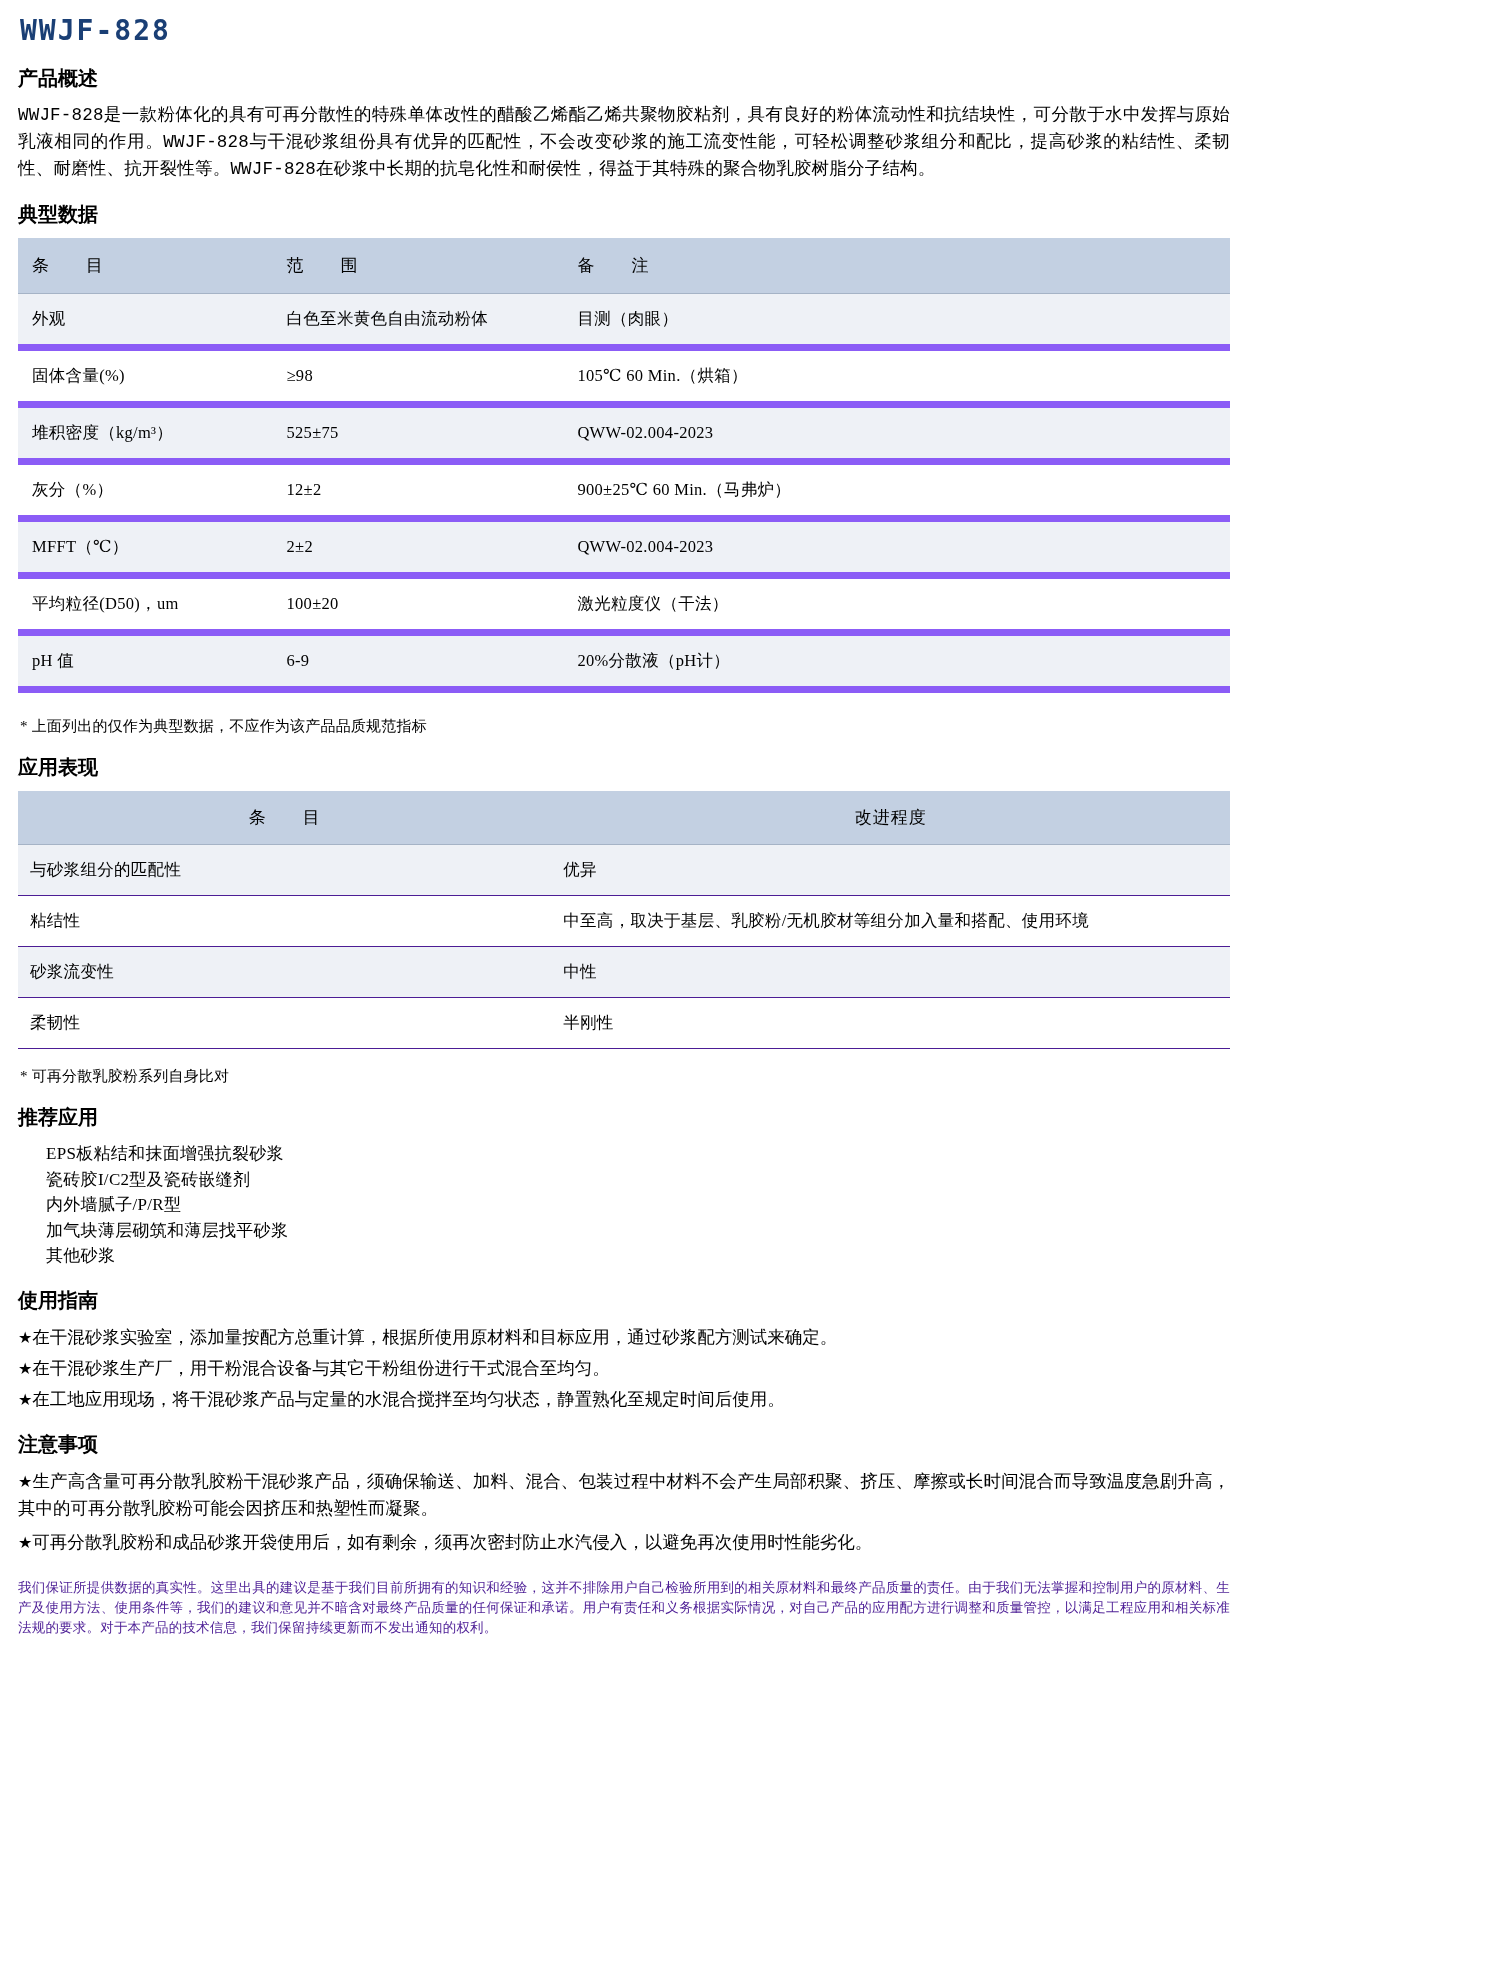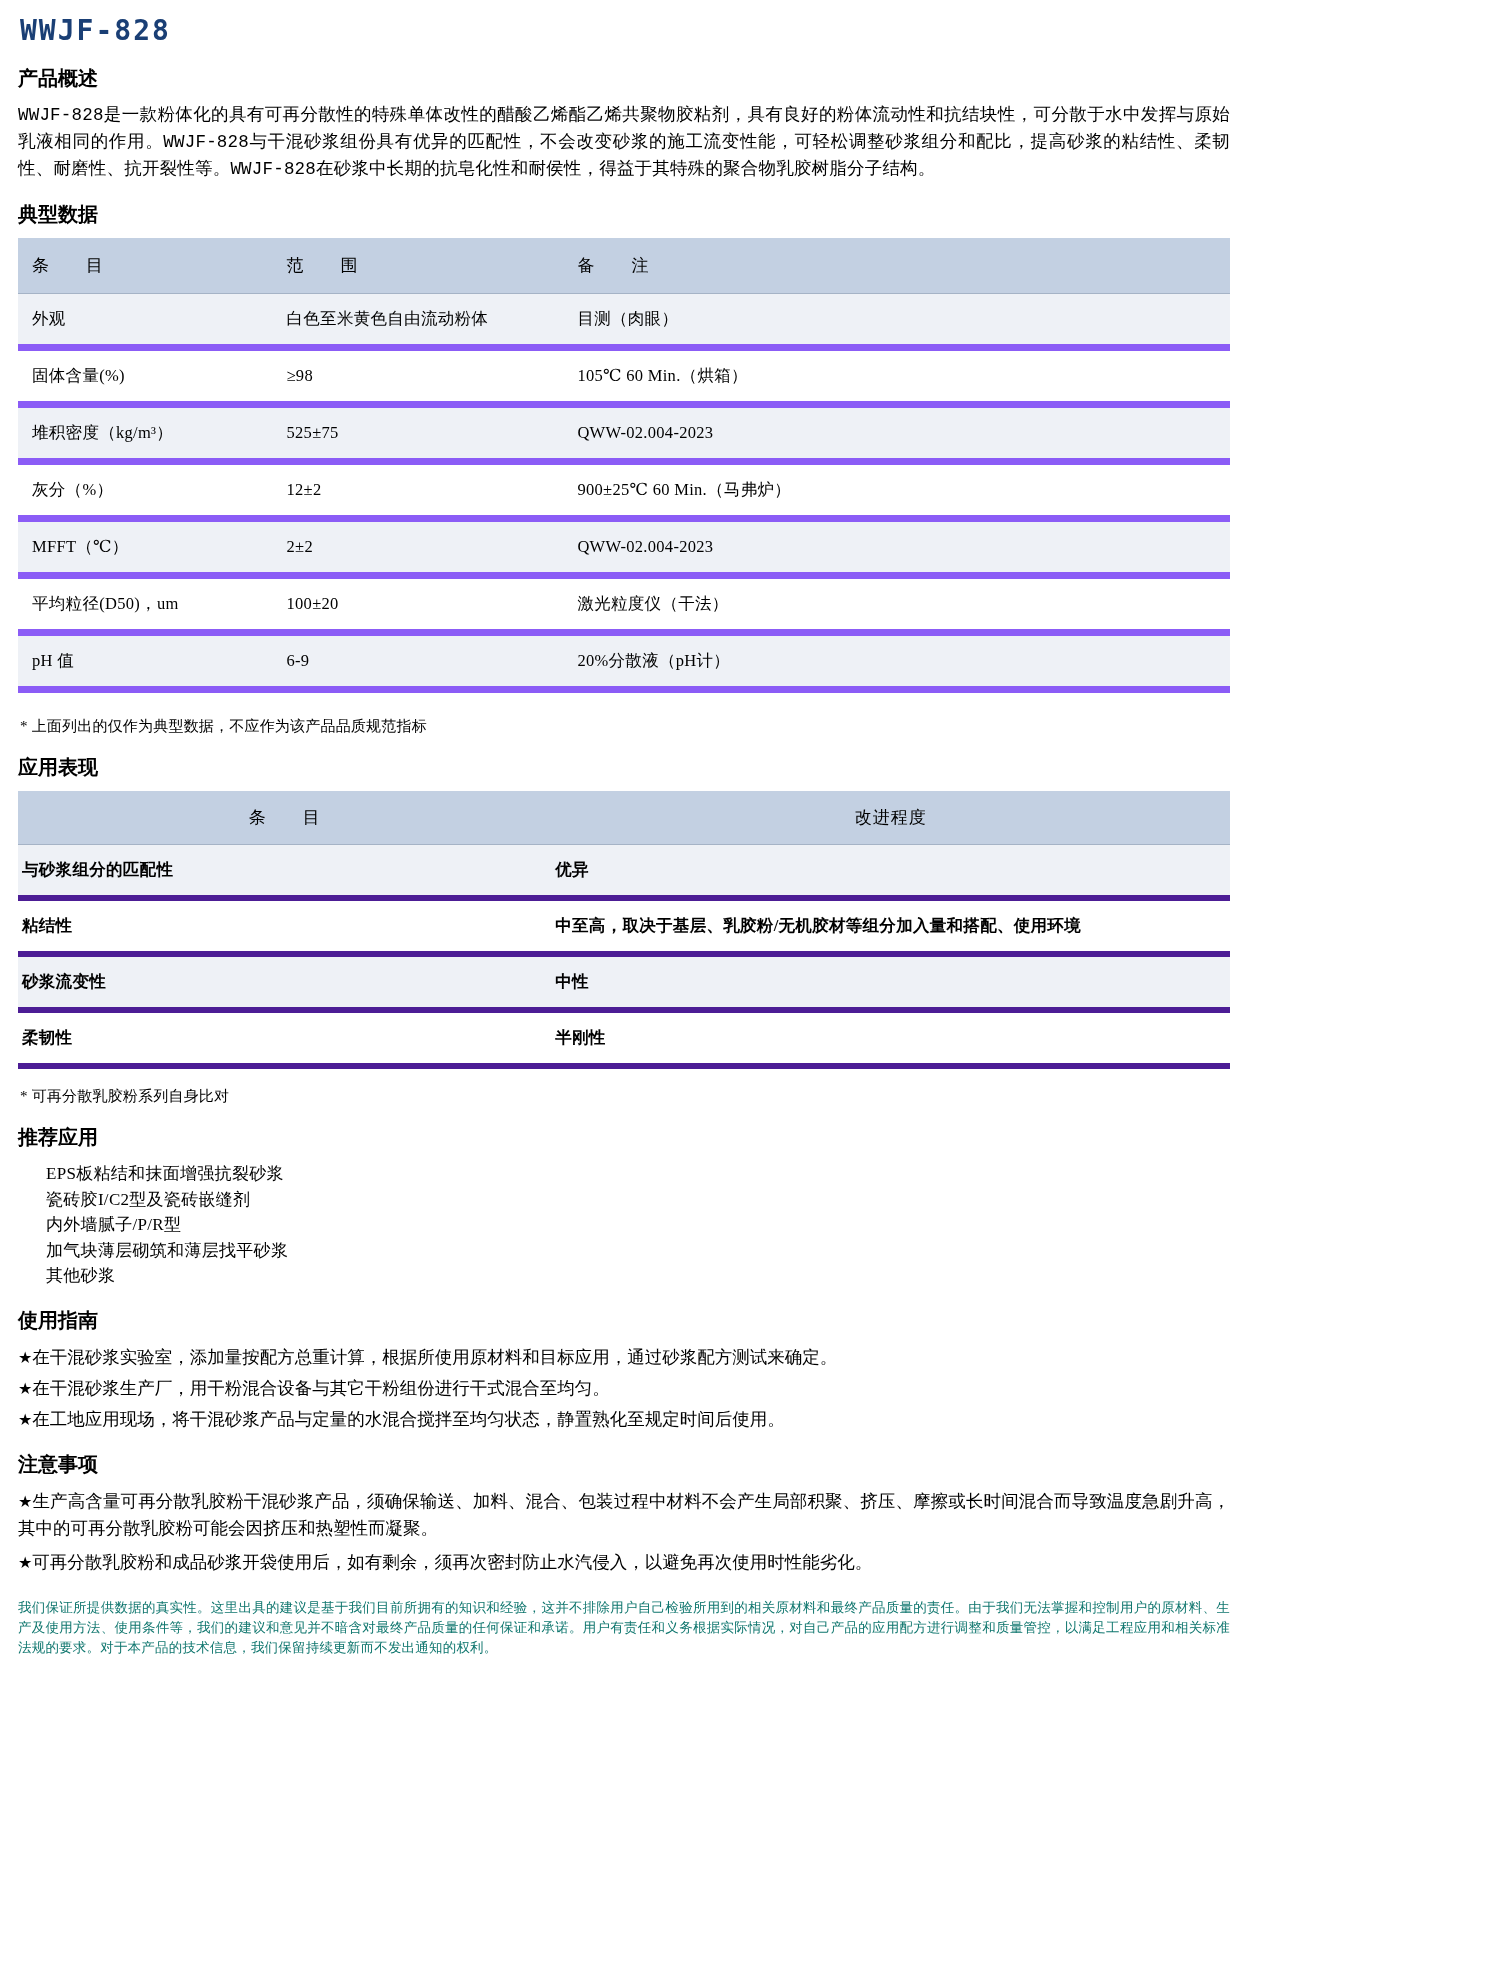--- a/index.html
+++ b/index.html
@@ -76,24 +76,23 @@
     background: #c3d0e2;
     font-weight: normal;
     padding: 15px 14px;
     font-size: 17px;
     letter-spacing: 1px;
     border-bottom: 1px solid #a5b3c6;
   }
   table.app thead th.c-left { text-align: center; }
   table.app thead th.c-right { text-align: center; }
   table.app tbody td {
-    padding: 14px 4px;
-    border-bottom: 6px solid #4c1d95;
+    padding: 14px 12px;
+    border-bottom: 1px solid #4c1d95;
     letter-spacing: 0.3px;
-    font-weight: bold;
   }
   table.app tbody tr:nth-child(odd) { background: #eef1f6; }
   table.app tbody tr:nth-child(even) { background: #ffffff; }
   table.app col.a1 { width: 44%; }
   table.app col.a2 { width: 56%; }
 
   .footnote {
     font-size: 15px;
     margin: 24px 0 0 2px;
     letter-spacing: 0.2px;
@@ -118,21 +117,21 @@
     margin: 4px 0;
     text-align: justify;
   }
   .notice-line { margin: 6px 0; }
   .star { font-size: 16px; }
 
   .disclaimer {
     margin-top: 22px;
     font-size: 13.5px;
     line-height: 1.5;
-    color: #0f766e;
+    color: #4c1d95;
     text-align: justify;
     letter-spacing: 0.2px;
   }
 </style>
 </head>
 <body>
 
 <div class="page">
 
   <div class="doc-title">WWJF-828</div>

